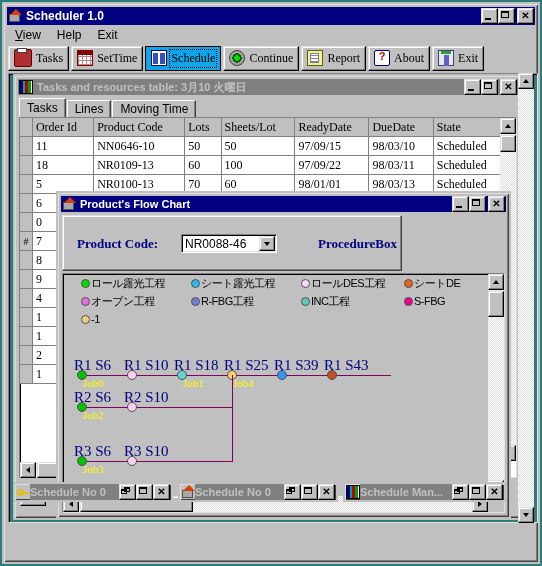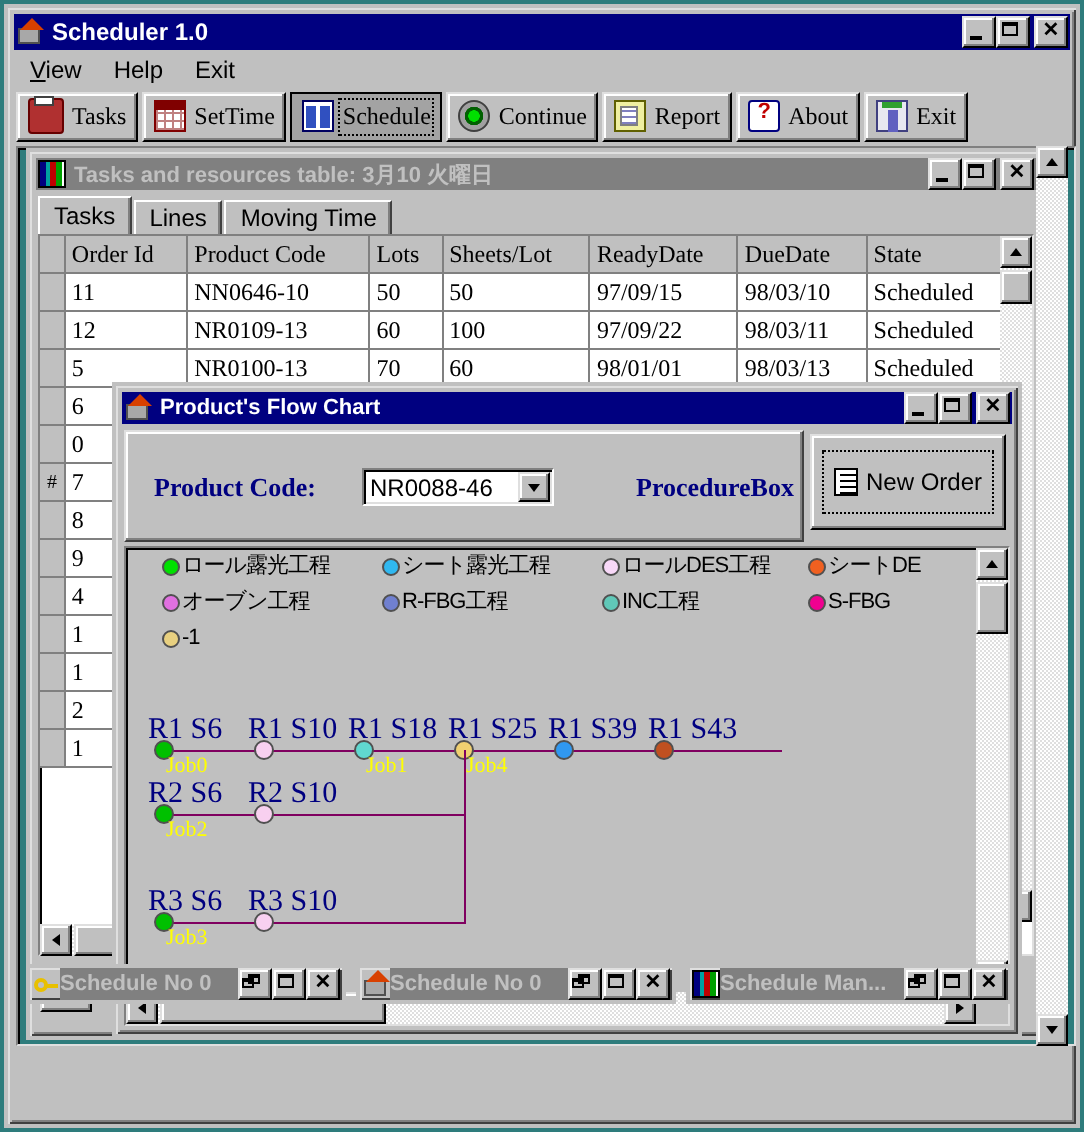--- a/index.html
+++ b/index.html
@@ -64,21 +64,21 @@
   }
   .tbar-btn{
     height:25px;min-width:0;background:#c0c0c0;margin-right:2px;
     display:flex;align-items:center;padding:0 5px;
     border:1px solid #dfdfdf;border-right-color:#000;border-bottom-color:#000;
     box-shadow:inset -1px -1px 0 #808080,inset 1px 1px 0 #fff;
     font-size:12px;font-family:"Liberation Serif","DejaVu Serif",serif;
     box-sizing:border-box;white-space:nowrap;
   }
   .tbar-btn.pressed{
-    border:1px solid #000;box-shadow:none;background:#a3a3a3;
+    border:1px solid #000;box-shadow:none;background:#0ea5e9;
   }
   .tbar-btn.pressed .lbl{outline:1px dotted #000;outline-offset:1px;}
   .tbar-btn .ico{width:16px;height:16px;margin-right:4px;position:relative;flex:0 0 auto;}
   .ico.printer{background:#b03030;border:1px solid #600;border-radius:2px;}
   .ico.printer::after{content:"";position:absolute;left:2px;top:-2px;width:10px;height:5px;background:#fff;border:1px solid #404040;box-sizing:border-box;}
   .ico.calendar{background:#fff;border:1px solid #800000;box-sizing:border-box;
     background-image:repeating-linear-gradient(90deg,#c08080 0 1px,transparent 1px 4px),repeating-linear-gradient(0deg,#c08080 0 1px,transparent 1px 4px);}
   .ico.calendar::before{content:"";position:absolute;left:0;top:0;right:0;height:4px;background:#800000;}
   .ico.sched{background:#fff;border:1px solid #000060;box-sizing:border-box;}
   .ico.sched::before{content:"";position:absolute;left:1px;top:2px;width:5px;height:11px;background:#3050c0;}
@@ -347,21 +347,21 @@
               <td>11</td>
               <td>NN0646-10</td>
               <td>50</td>
               <td>50</td>
               <td>97/09/15</td>
               <td>98/03/10</td>
               <td>Scheduled</td>
             </tr>
             <tr>
               <td class="rowhead"></td>
-              <td>12</td>
+              <td>18</td>
               <td>NR0109-13</td>
               <td>60</td>
               <td>100</td>
               <td>97/09/22</td>
               <td>98/03/11</td>
               <td>Scheduled</td>
             </tr>
             <tr>
               <td class="rowhead"></td>
               <td>5</td>
@@ -463,26 +463,20 @@
         <span class="bluelbl" style="left:14px;top:20px;">Product Code:</span>
         <div class="combo" style="left:118px;top:18px;width:96px;">
           <span class="val">NR0088-46</span>
           <span class="drop">
               <span class="arr down"></span>
             </span>
         </div>
         <span class="bluelbl" style="left:255px;top:20px;">ProcedureBox</span>
       </div>
 
-      <div id="neworder">
-        <div class="inner">
-          <span class="docico"></span>
-          <span>New Order</span>
-        </div>
-      </div>
 
       <div id="canvaswrap">
         <div id="canvas">
 
           <div class="legitem" style="left:18px;top:4px;">
             <span class="dot" style="background:#00e000;"></span>
             <span class="lt">ロール露光工程</span>
           </div>
           <div class="legitem" style="left:128px;top:4px;">
             <span class="dot" style="background:#30b8f0;"></span>

